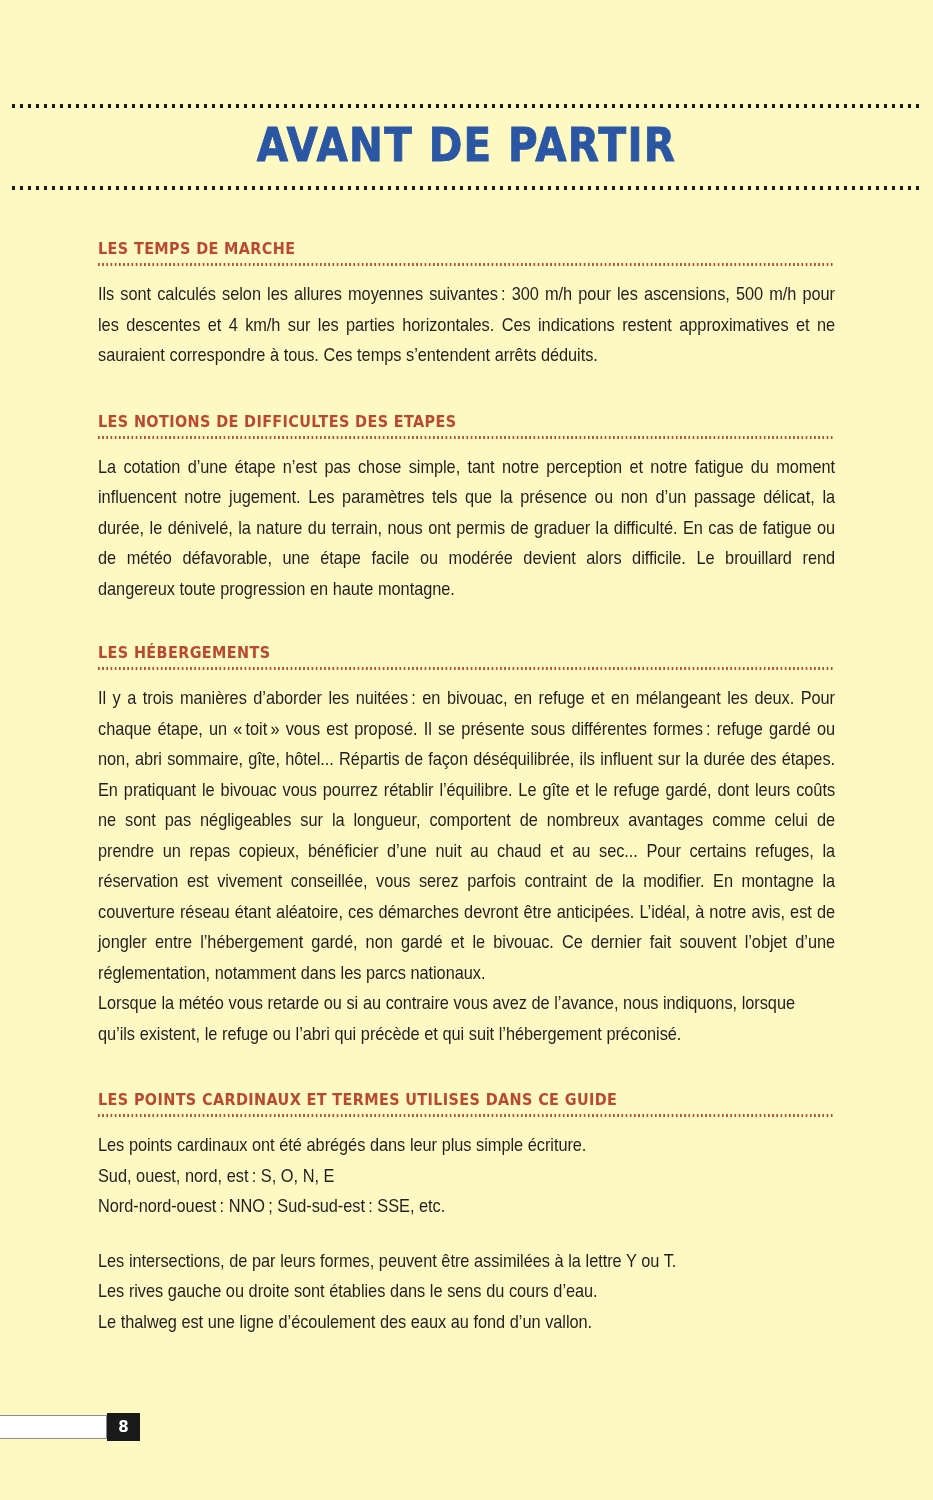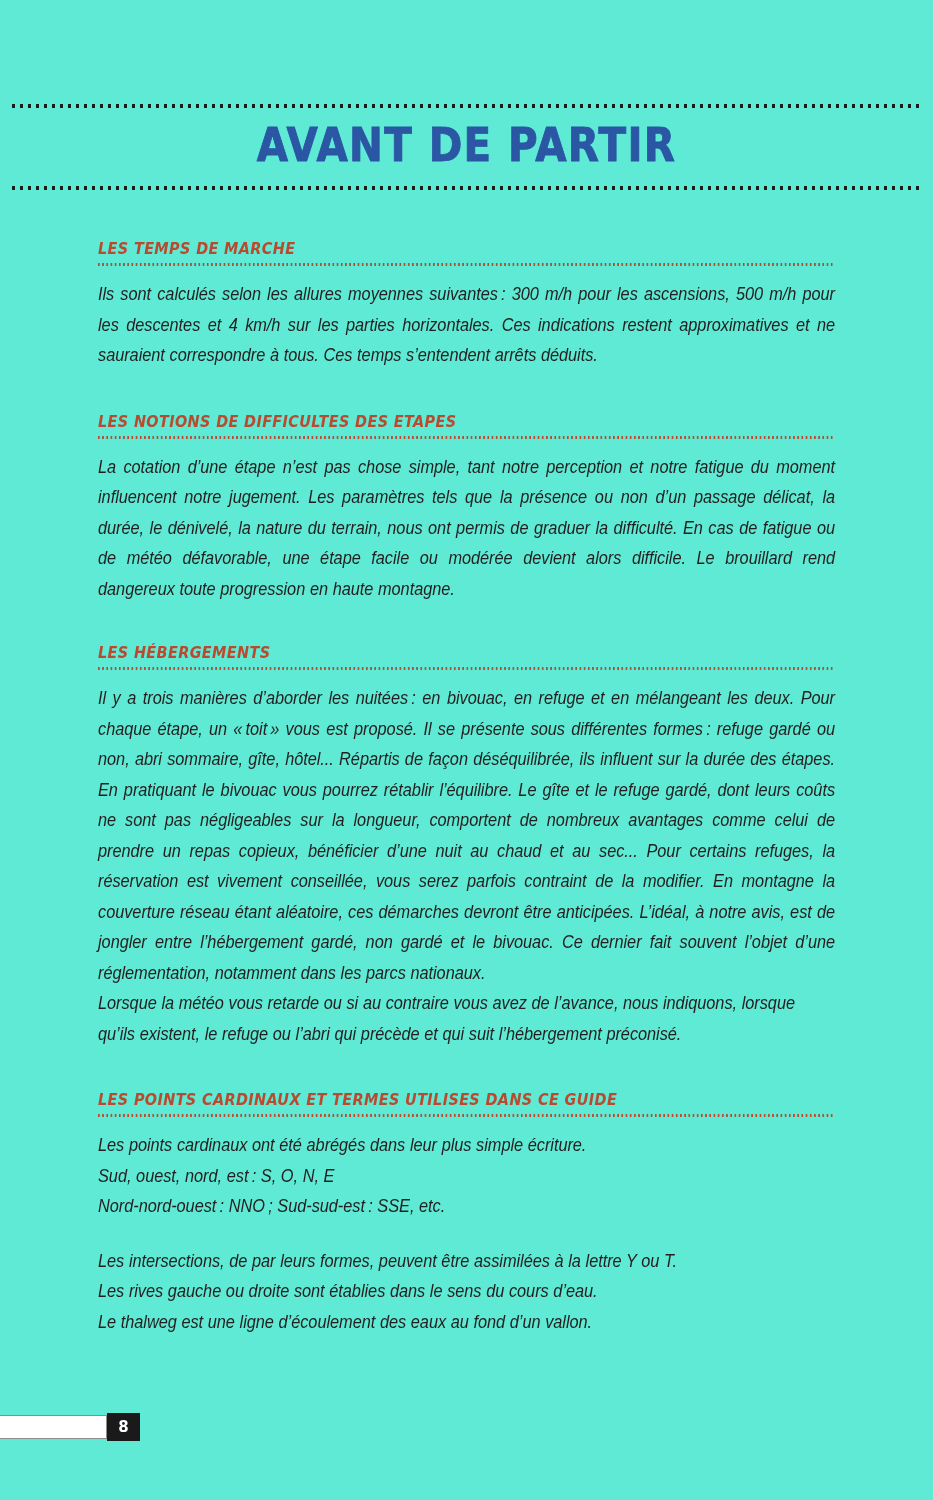--- a/index.html
+++ b/index.html
@@ -11,21 +11,21 @@
     width: 933px;
     height: 1500px;
     position: relative;
     font-family: "Liberation Sans", sans-serif;
     overflow: hidden;
   }
 
   .page {
     position: absolute;
     inset: 0;
-    background: #5eead4;
+    background: #fef9c3;
   }
 
   
   .title-band {
     position: absolute;
     left: 0;
     top: 98px;
     width: 933px;
   }
   .rule-dotted-top,
@@ -59,21 +59,20 @@
     transform-origin: center top;
     -webkit-text-stroke: 0.9px #2a56a3;
   }
 
   
   .content {
     position: absolute;
     left: 98px;
     top: 240px;
     width: 737px;
-    font-style: italic;
   }
 
   .section { margin: 0 0 0 0; }
 
   .section-heading {
     color: #b9492f;
     font-family: "DejaVu Sans", sans-serif;
     font-weight: 700;
     font-size: 15.5px;
     line-height: 18px;

